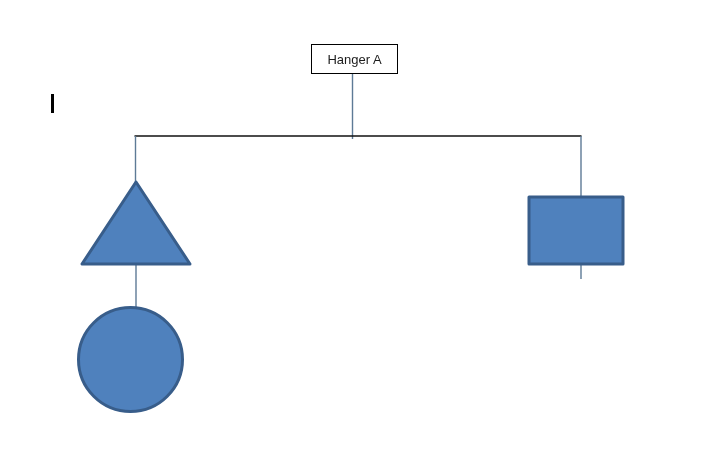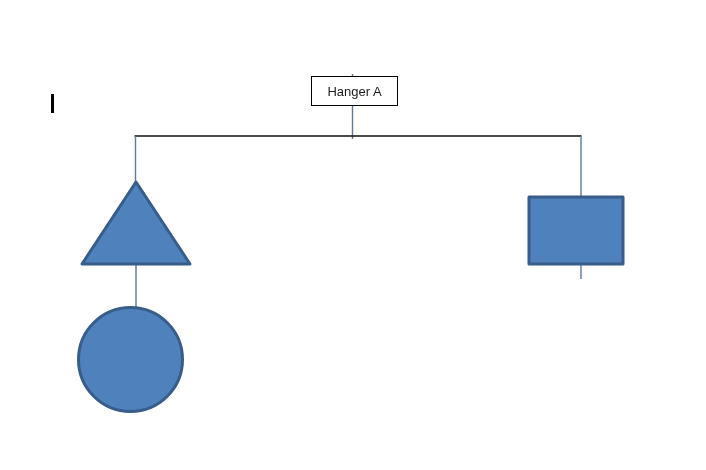--- a/index.html
+++ b/index.html
@@ -53,21 +53,20 @@
     width:87px; height:30px;
     box-sizing:border-box;
     background:var(--label-box-fill);
     border:1px solid var(--label-box-border);
     display:flex;
     align-items:center;
     justify-content:center;
     font-size:13px;
     color:var(--label-text);
     white-space:nowrap;
-    margin-top:32px;
   }
   .text-cursor{
     position:absolute;
     left:51px; top:94px;
     width:2.5px; height:19px;
     background:var(--cursor);
   }
 </style>
 </head>
 <body>

